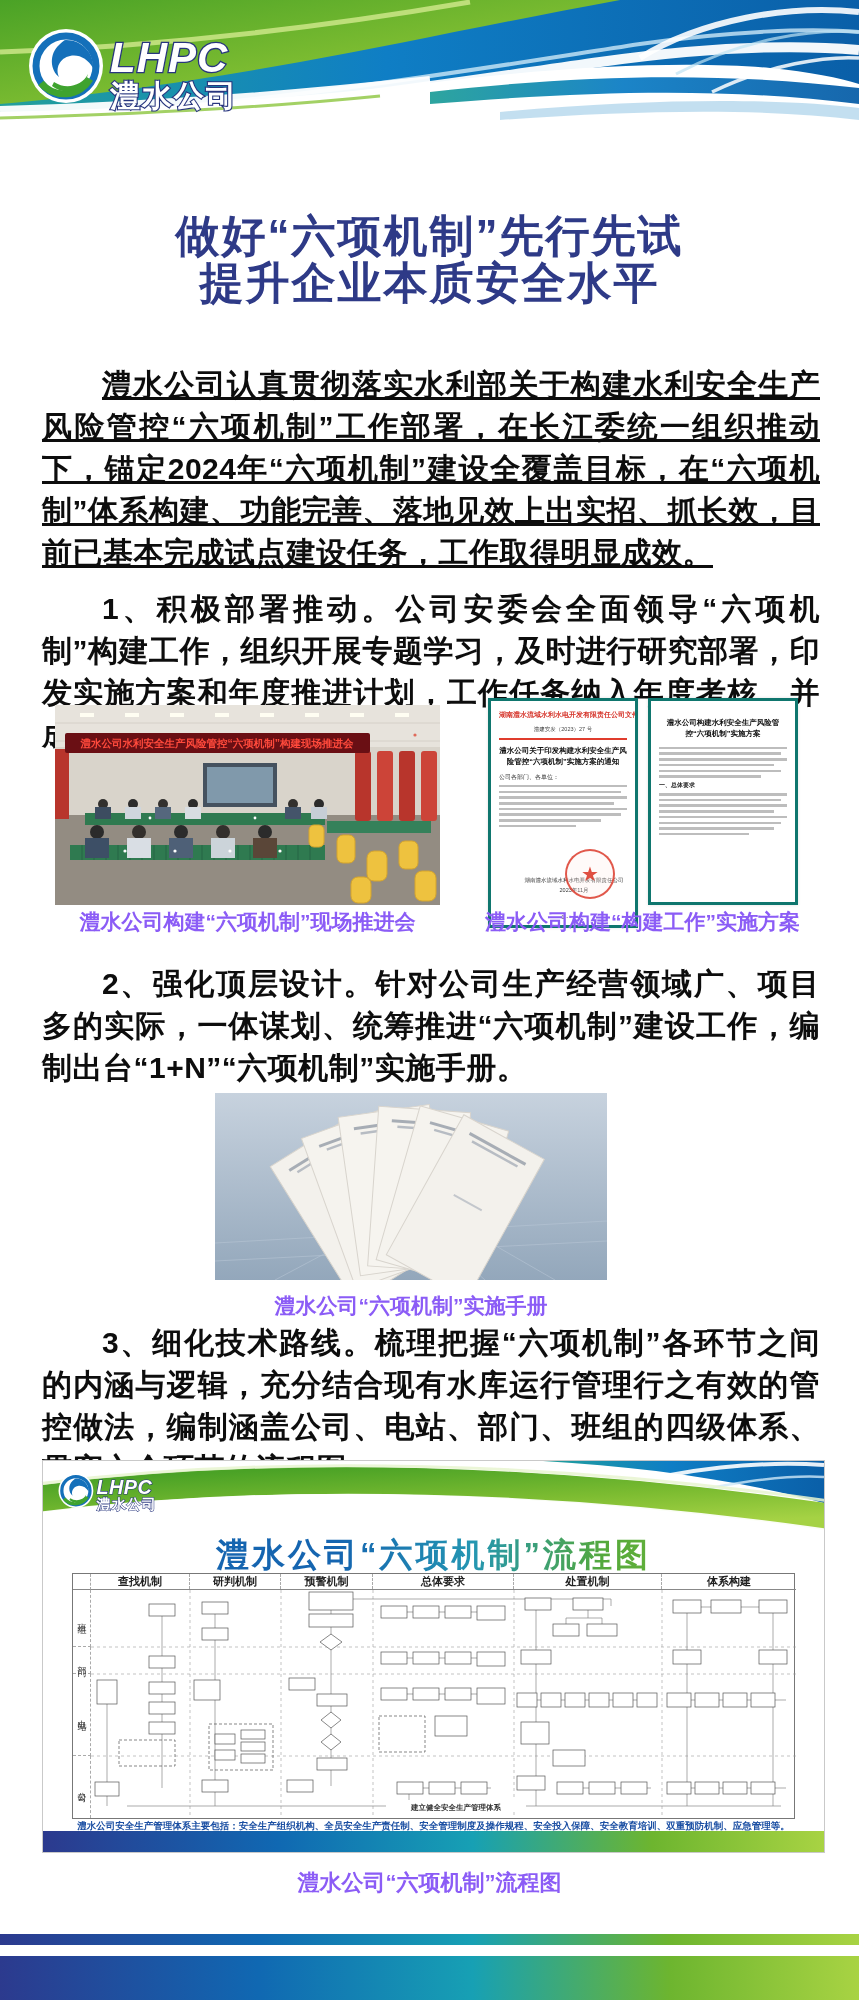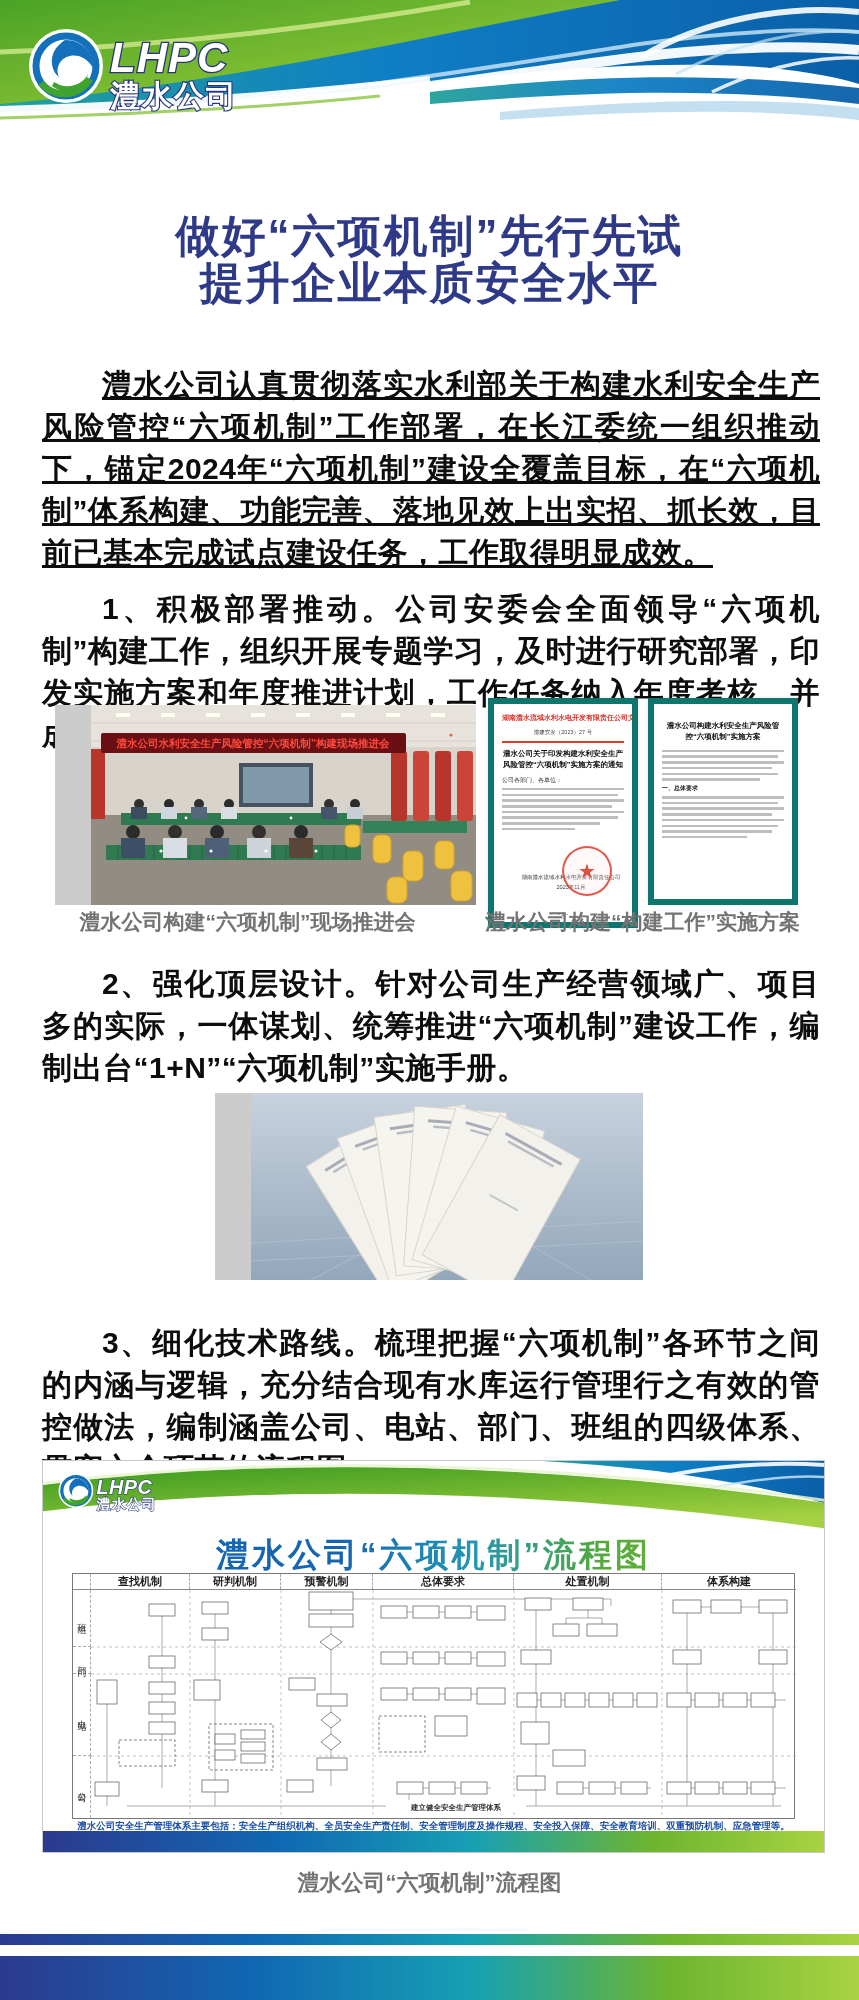--- a/index.html
+++ b/index.html
@@ -7,25 +7,25 @@
         font-family:"Liberation Sans","DejaVu Sans",sans-serif;}
   .abs{position:absolute;}
   
   .main-title{top:196px;left:0;width:859px;text-align:center;color:#2e3a87;
               font-size:44px;font-weight:800;line-height:47px;letter-spacing:2px;margin-top:16px;}
   
   .para{left:42px;width:778px;font-size:30px;line-height:42px;font-weight:600;color:#0d0d0d;
         text-align:justify;text-indent:2em;letter-spacing:0.5px;}
   .p1{top:364px;text-decoration:underline;} .p2{top:588px;} .p3{top:963px;} .p4{top:1322px;}
   
-  .cap{font-size:21px;font-weight:700;color:#737373;text-align:center;}
-  
-  .photo{background:#ccc;overflow:hidden;padding-left:36px;}
-  
-  .doc{background:#fff;border:6px solid #0f766e;box-shadow:0 0 3px rgba(0,0,0,.12);
+  .cap{font-size:21px;font-weight:700;color:#8b5cf6;text-align:center;}
+  
+  .photo{background:#ccc;overflow:hidden;}
+  
+  .doc{background:#fff;border:3px solid #0f766e;box-shadow:0 0 3px rgba(0,0,0,.12);
        box-sizing:border-box;padding:9px 8px;overflow:hidden;}
   .doc1-header{color:#d6352b;font-weight:800;font-size:7px;text-align:center;white-space:nowrap;}
   .doc-number{font-size:5.5px;text-align:center;margin-top:6px;color:#444;}
   .doc-rule{border-top:2px solid #e03c2d;margin:5px 0 6px;}
   .doc-title{font-size:7.5px;font-weight:700;text-align:center;line-height:1.45;color:#111;}
   .doc-salut{font-size:6px;color:#333;margin-top:5px;}
   .tl{height:2.5px;background:#bdbdbd;margin:3.2px 0;}
   .tl.w90{width:90%;} .tl.w95{width:95%;} .tl.w80{width:80%;} .tl.w70{width:70%;} .tl.w60{width:60%;}
   .doc-sec{font-size:6px;font-weight:700;color:#222;margin:3px 0 2px;}
   .seal{position:absolute;width:46px;height:46px;border:2.5px solid rgba(220,60,45,.85);border-radius:50%;
@@ -290,20 +290,21 @@
           </g>
         <g transform="rotate(29)">
             <rect x="-46" y="-192" width="92" height="160" fill="#f3f1ec" stroke="#d8d4cd"></rect>
             <rect x="-32" y="-180" width="64" height="3" fill="#a7adb5"></rect>
             <rect x="-26" y="-174" width="52" height="2.5" fill="#b7bcc3"></rect>
             <rect x="-16" y="-118" width="32" height="2" fill="#c3c7cc"></rect>
           </g>
       </g>
     </svg>
   </div>
+  <div class="abs cap" style="left:215px;top:1292px;width:392px;">澧水公司“六项机制”实施手册</div>
 
   <div class="abs para p4">3、细化技术路线。梳理把握“六项机制”各环节之间的内涵与逻辑，充分结合现有水库运行管理行之有效的管控做法，编制涵盖公司、电站、部门、班组的四级体系、贯穿六个环节的流程图。</div>
 
   <div class="abs poster">
     <svg width="781" height="70" viewBox="0 0 781 70">
       <rect width="781" height="70" fill="#ffffff"></rect>
       <path d="M500,0 H781 V42 C690,18 600,6 500,0 Z" fill="url(#gB)"></path>
       <path d="M560,30 C640,6 720,0 781,4" stroke="#ffffff" stroke-width="4" fill="none" opacity=".9"></path>
       <path d="M600,44 C680,20 745,14 781,16" stroke="#cfe9f8" stroke-width="2.5" fill="none" opacity=".8"></path>
       <path d="M-5,38 C240,6 520,18 786,56" stroke="url(#gG)" stroke-width="27" fill="none"></path>

